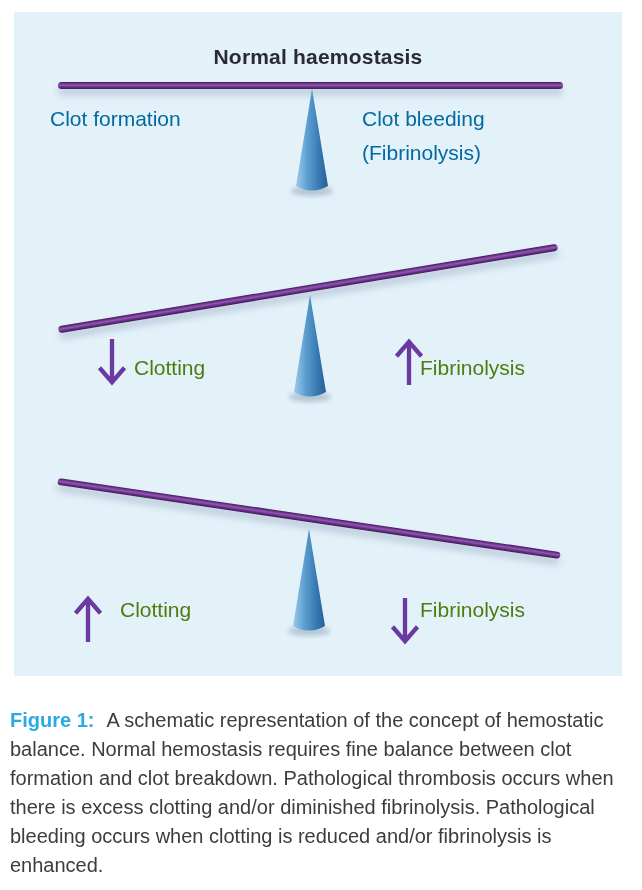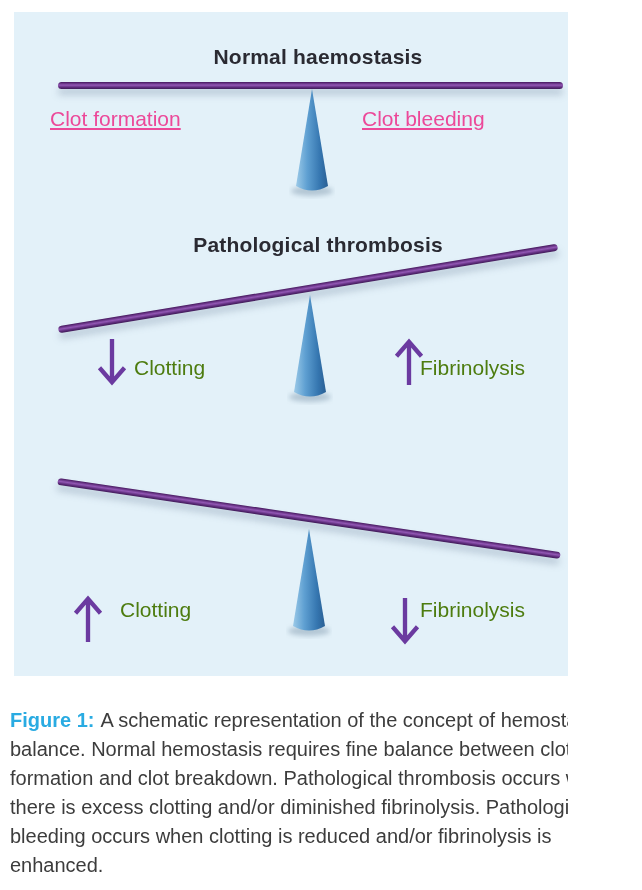--- a/index.html
+++ b/index.html
@@ -1,19 +1,19 @@
 <!DOCTYPE html>
 <html><head>
 <meta charset="utf-8">
 <style>
   * { margin: 0; padding: 0; box-sizing: border-box; }
   html, body { background: #ffffff; }
   .page {
     position: relative;
-    width: 568px;
+    width: 642px;
     height: 890px;
     background: #ffffff;
     font-family: "Liberation Sans", sans-serif;
     overflow: hidden;
   }
   .panel {
     position: absolute;
     left: 14px; top: 12px;
     width: 608px; height: 664px;
     background: #E3F1F9;
@@ -40,23 +40,22 @@
   .rod1 { left: 58px;  top: 82px;  width: 505px; }
   .rod2 { left: 55px;  top: 285px; width: 506px; transform: rotate(-9.4deg); }
   .rod3 { left: 55px;  top: 515px; width: 508px; transform: rotate(8.4deg); }
   .cone { position: absolute; width: 46px; height: 112px; }
   .cone1 { left: 289px; top: 87px; }
   .cone2 { left: 287px; top: 293px; }
   .cone3 { left: 286px; top: 527px; }
   .side-label {
     position: absolute;
     font-size: 21px;
-    color: #ec4899;
+    color: #0369a1;
     line-height: 34px;
-    text-decoration: underline;
   }
   .lbl-left1  { left: 50px;  top: 102px; }
   .lbl-right1 { left: 362px; top: 102px; }
   .arrow { position: absolute; width: 34px; height: 50px; }
   .ar-down2 { left: 95px;  top: 337px; }
   .ar-up2   { left: 392px; top: 337px; }
   .ar-up3   { left: 71px;  top: 594px; }
   .ar-down3 { left: 388px; top: 596px; }
   .word-label {
     position: absolute;
@@ -72,21 +71,21 @@
     position: absolute;
     left: 10px; top: 706px;
     width: 626px;
     font-size: 20px;
     line-height: 29px;
     color: #3C3C3C;
   }
   .figlabel {
     font-weight: bold;
     color: #29ABE2;
-    margin-right: 6px;
+    margin-right: 12px;
   }
 </style>
 </head>
 <body>
 
 <div class="page">
 
   <div class="panel"></div>
 
   <div class="section-title t1">Normal haemostasis</div>
@@ -107,23 +106,23 @@
     </defs>
     <ellipse cx="23" cy="104" rx="21" ry="5" fill="#8AA2B5" opacity="0.55" filter="url(#softBlur)"></ellipse>
     <path d="M23 2 L7 99 Q23 108 39 99 Z" fill="url(#coneGrad)"></path>
   </svg>
 
   <div class="side-label lbl-left1">
     <div>Clot formation</div>
   </div>
   <div class="side-label lbl-right1">
     <div>Clot bleeding</div>
+    <div>(Fibrinolysis)</div>
   </div>
 
-  <div class="section-title t2">Pathological thrombosis</div>
 
   <div class="rod rod2"></div>
 
   <svg class="cone cone2" viewBox="0 0 46 112">
     <ellipse cx="23" cy="104" rx="21" ry="5" fill="#8AA2B5" opacity="0.55" filter="url(#softBlur)"></ellipse>
     <path d="M23 2 L7 99 Q23 108 39 99 Z" fill="url(#coneGrad)"></path>
   </svg>
 
   <svg class="arrow ar-down2" viewBox="0 0 34 52">
     <path d="M17 2 V46 M4 32 L17 47 L30 32" fill="none" stroke="#6B3AA0" stroke-width="4.5"></path>

